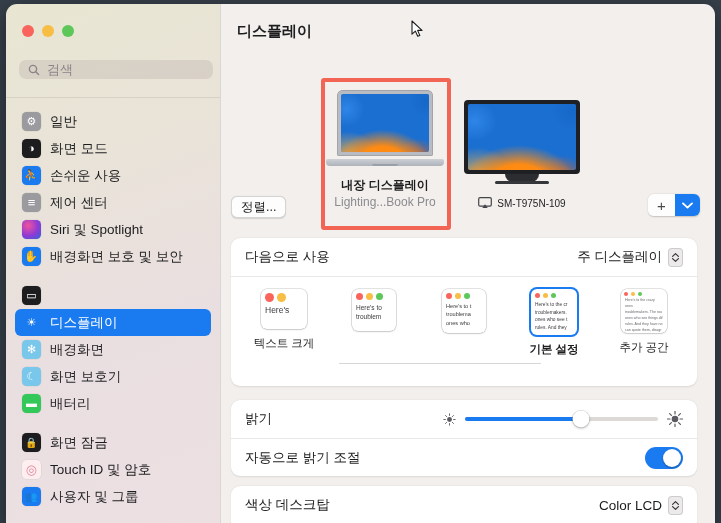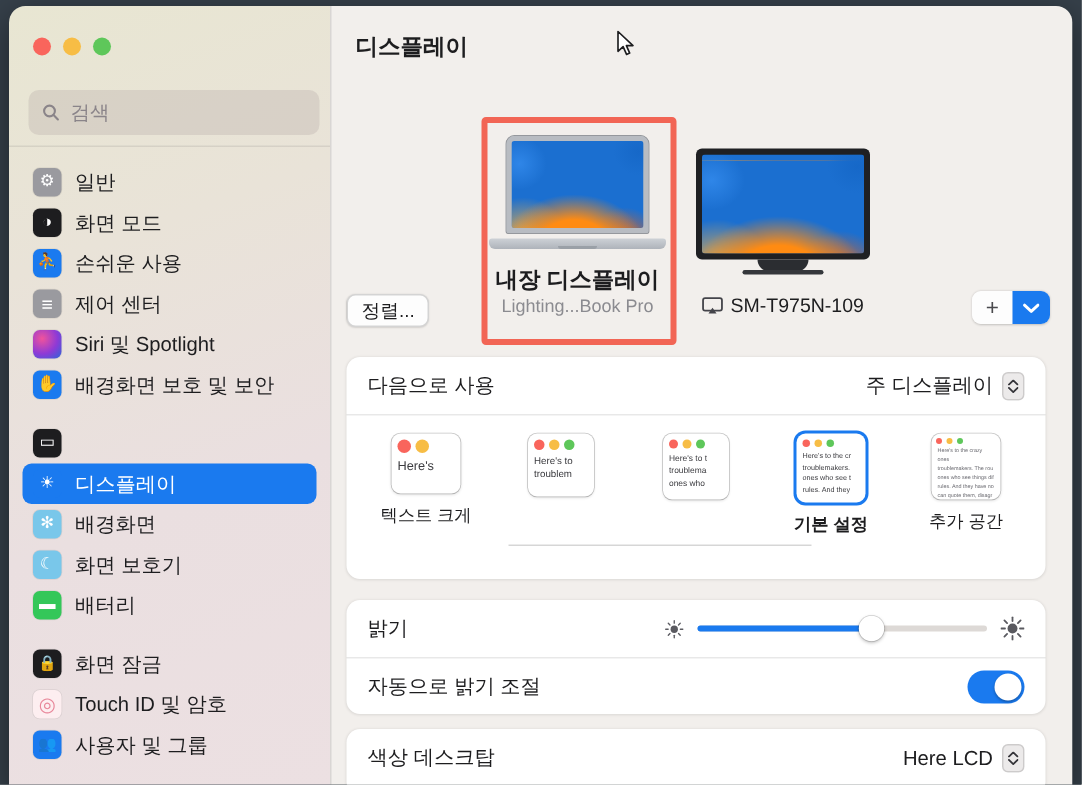--- a/index.html
+++ b/index.html
@@ -25,21 +25,21 @@
     position: relative; flex: none;
   }
   .traffic { position: absolute; left: 16px; top: 21px; display: flex; gap: 8px; }
   .tl { width: 12px; height: 12px; border-radius: 50%; }
   .tl.r { background: #f9655c; }
   .tl.y { background: #f7bd45; }
   .tl.g { background: #5ec75a; }
 
   .search-wrap { position: absolute; left: 13px; top: 56px; width: 194px; }
   .search {
-    height: 30px; border-radius: 7px;
+    height: 19px; border-radius: 7px;
     background: rgba(135,120,125,.17);
     display: flex; align-items: center; padding: 0 9px; gap: 7px;
   }
   .search .ph { font-size: 13px; color: #8a8489; }
   .sb-divider { position: absolute; left:0; top: 93px; width: 100%; height: 1px; background: rgba(120,110,110,.16); }
 
   .nav { position: absolute; top: 104px; left: 0; width: 100%; }
   .nav-group { padding: 0 9px; }
   .nav-gap { height: 12px; }
   .nav-item {
@@ -108,23 +108,23 @@
       radial-gradient(ellipse 40% 72% at 20% 100%, #ffb43c 0%, transparent 64%),
       radial-gradient(ellipse 34% 64% at 76% 104%, #f6640c 0%, transparent 62%);
   }
   .wall::after {
     content: ""; position: absolute; left: 0; top: 0; width: 100%; height: 100%;
     background:
       radial-gradient(ellipse 34% 50% at 6% 26%, #2f86e8 0%, transparent 60%),
       radial-gradient(ellipse 30% 44% at 96% 12%, #1668c8 0%, transparent 62%);
   }
 
-  .disp-name { font-size: 15px; font-weight: 700; color: #1d1d1f; margin-top: 3px; }
+  .disp-name { font-size: 12px; font-weight: 700; color: #1d1d1f; margin-top: 3px; }
   .disp-sub { font-size: 12px; color: #8b8b90; margin-top: 1px; white-space: nowrap; }
-  .mon-label { display: flex; align-items: center; justify-content: center; gap: 5px; font-size: 13px; color: #1d1d1f; margin-top: 5px; }
+  .mon-label { display: flex; align-items: center; justify-content: center; gap: 5px; font-size: 10px; color: #1d1d1f; margin-top: 5px; }
 
   .selbox {
     position: absolute; left: 100px; top: 12px; width: 130px; height: 152px;
     border: 4px solid #f26555; border-radius: 3px; pointer-events: none; z-index: 25;
   }
   .caret {
     position: absolute; left: 155px; top: 160px; width: 0; height: 0; z-index: 24;
     border-left: 9px solid transparent; border-right: 9px solid transparent;
     border-bottom: 8px solid #f2efec;
   }
@@ -485,21 +485,21 @@
         <span class="toggle">
               <span class="knob"></span>
             </span>
       </div>
     </div>
 
     <div class="card card-c">
       <div class="row">
         <span class="row-lbl">색상 데스크탑</span>
         <span class="popup">
-          <span>Here LCD</span>
+          <span>Color LCD</span>
           <span class="stepper">
             <svg width="7" height="4" viewBox="0 0 7 4">
                   <path d="M.6 3.4 L3.5 .6 L6.4 3.4" fill="none" stroke="#35353a" stroke-width="1.2" stroke-linecap="round" stroke-linejoin="round"></path>
                 </svg>
             <svg width="7" height="4" viewBox="0 0 7 4">
                   <path d="M.6 .6 L3.5 3.4 L6.4 .6" fill="none" stroke="#35353a" stroke-width="1.2" stroke-linecap="round" stroke-linejoin="round"></path>
                 </svg>
           </span>
         </span>
       </div>

